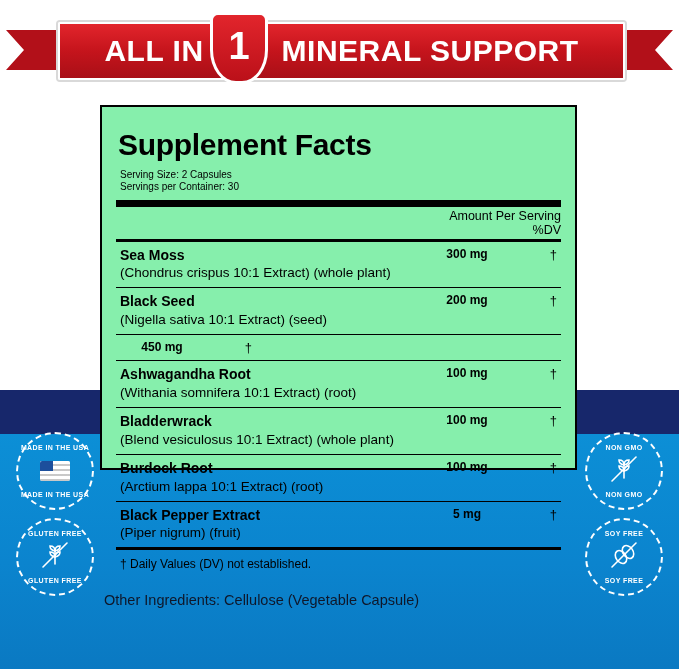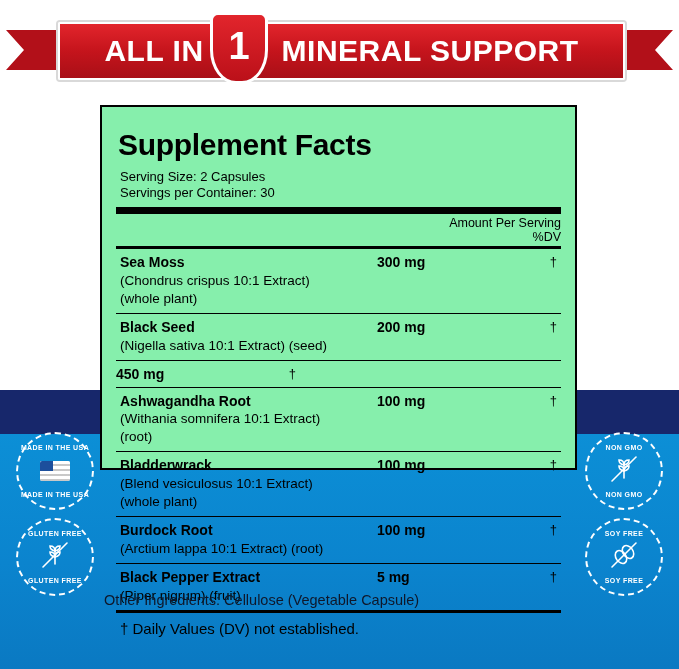--- a/index.html
+++ b/index.html
@@ -103,21 +103,21 @@
   }
   .sf-title {
     font-size: 30px;
     font-weight: bold;
     color: #000;
     line-height: 1.05;
     margin: 2px 0 8px 2px;
     letter-spacing: -0.3px;
   }
   .sf-serving {
-    font-size: 13px;
+    font-size: 10px;
     color: #000;
     margin-left: 4px;
     line-height: 1.25;
   }
 
   .rule-thick {
     height: 7px;
     background: #000;
     margin: 6px 0 0 0;
   }
@@ -135,46 +135,45 @@
     flex-direction: column;
   }
   .hdr-aps { width: 150px; text-align: right; }
   .hdr-dv  { width: 44px; text-align: right; }
 
   .nutr-row {
     display: flex;
     align-items: flex-start;
     padding: 5px 0 5px 0;
     border-top: 1px solid #000;
-    gap: 44px;
   }
   .nutr-row.first { border-top: none; }
   .nutr-name {
     flex: 1;
     font-size: 14px;
     line-height: 1.28;
     padding-left: 4px;
   }
   .nutr-name b { font-weight: bold; }
   .nutr-sub { font-size: 13.5px; }
   .nutr-amt {
     width: 92px;
-    text-align: left;
-    font-size: 14px;
+    text-align: center;
+    font-size: 12px;
     font-weight: bold;
   }
   .nutr-dv {
     width: 44px;
     text-align: right;
     font-size: 13px;
     padding-right: 4px;
   }
 
   .footnote {
-    font-size: 15px;
+    font-size: 12px;
     padding: 7px 0 0 4px;
   }
 
   .other-ing {
     position: absolute;
     left: 104px; top: 592px;
     font-size: 14.5px;
     color: #0f172a;
     z-index: 6;
   }

